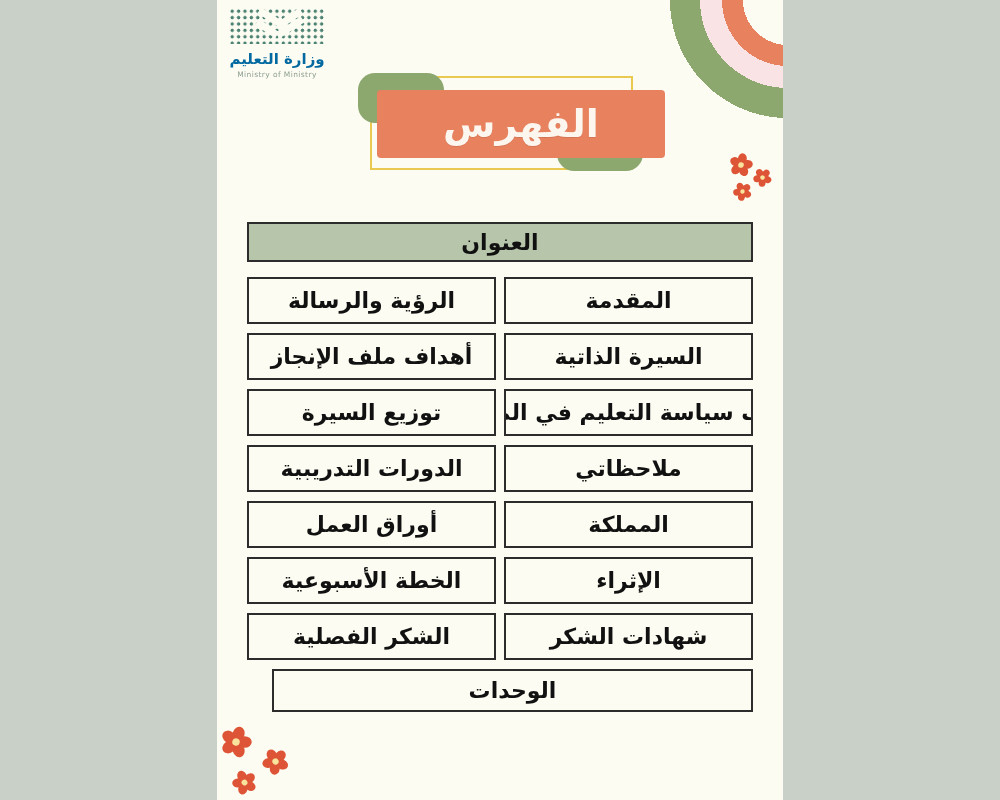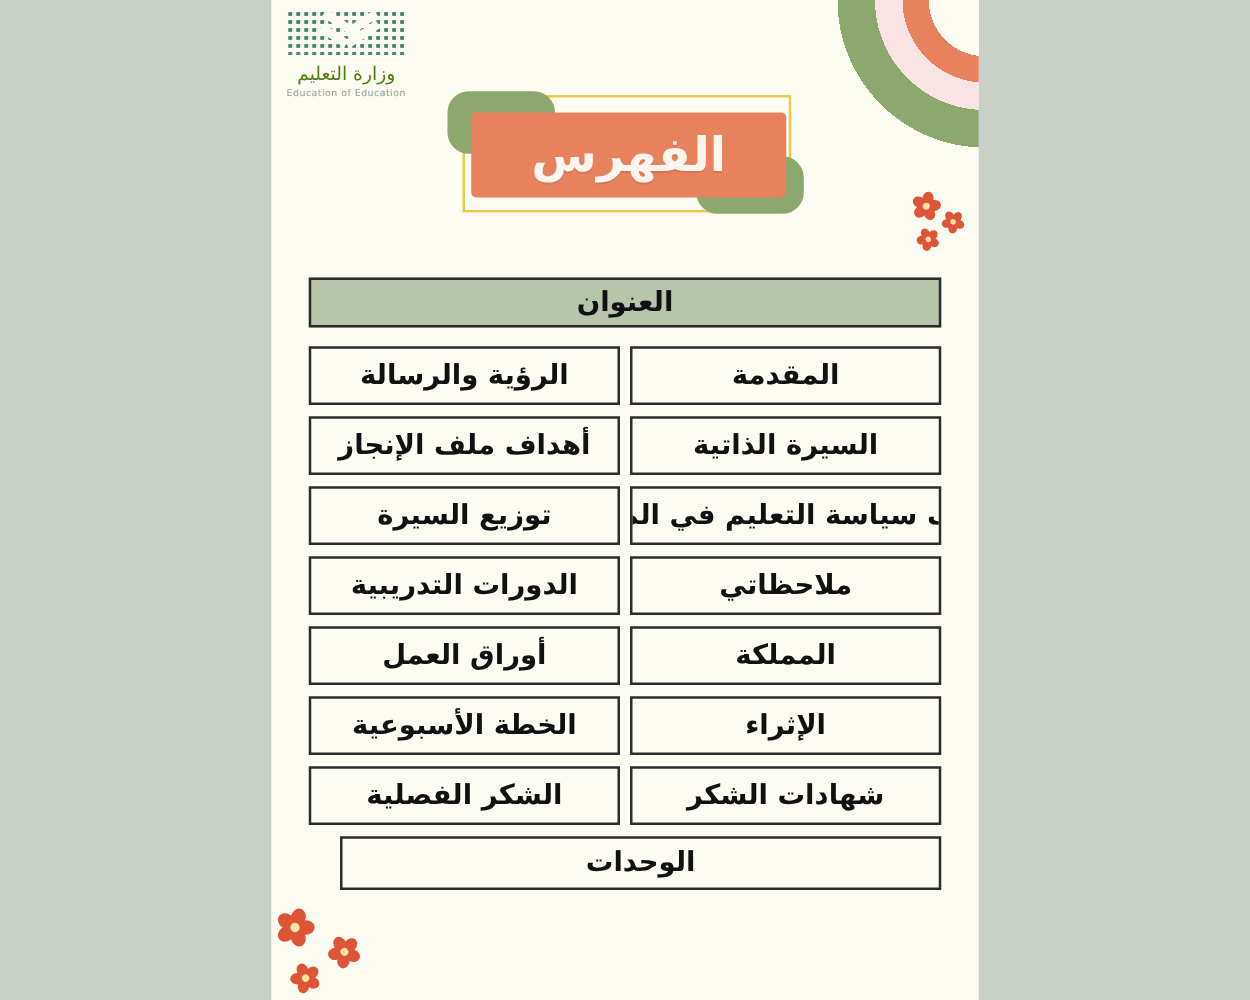--- a/index.html
+++ b/index.html
@@ -21,33 +21,33 @@
     background:radial-gradient(circle, #4c8272 1.6px, transparent 2px);
     background-size:6.4px 6.4px;
   }
   .logo-dots .carve {
     position:absolute; background:#fcfcf2; height:7px; width:30px;
   }
   .carve.c1 { left:28px; top:7px;  transform:rotate(33deg); }
   .carve.c2 { left:26px; top:17px; transform:rotate(33deg); width:24px;}
   .carve.c3 { left:46px; top:16px; transform:rotate(-33deg); }
   .carve.c4 { left:50px; top:6px;  transform:rotate(-33deg); width:24px;}
-  .logo-ar { margin-top:6px; font-size:15px; font-weight:normal; color:#4d7c0f; direction:rtl; }
+  .logo-ar { margin-top:6px; font-size:15px; font-weight:bold; color:#0369a1; direction:rtl; }
   .logo-en { margin-top:2px; font-size:7.5px; color:#8fa093; letter-spacing:.4px; }
 
   
   .banner-yellow {
     position:absolute; left:153px; top:76px; width:263px; height:94px;
     border:2px solid #e9c94f; background:transparent;
   }
   .blob { position:absolute; background:#8ca86f; border-radius:17px; }
   .blob.tl { left:141px; top:73px;  width:86px; height:50px; }
   .blob.br { left:340px; top:125px; width:86px; height:46px; }
   .banner-orange {
-    position:absolute; left:160px; top:90px; width:252px; height:68px;
+    position:absolute; left:160px; top:90px; width:288px; height:68px;
     background:#e8815e; border-radius:4px;
     display:flex; align-items:center; justify-content:center;
   }
   .banner-orange .t {
     color:#fdf6ee; font-size:38px; font-weight:bold; direction:rtl;
     text-shadow:0 1px 0 rgba(0,0,0,.08);
   }
 
   
   .circles {
@@ -99,21 +99,21 @@
 <div class="page">
 
   <div class="logo">
     <div class="logo-dots">
       <div class="carve c1"></div>
         <div class="carve c2"></div>
       <div class="carve c3"></div>
         <div class="carve c4"></div>
     </div>
     <div class="logo-ar">وزارة التعليم</div>
-    <div class="logo-en">Education of Education</div>
+    <div class="logo-en">Ministry of Ministry</div>
   </div>
 
   <div class="circles"></div>
 
   <div class="banner-yellow"></div>
   <div class="blob tl"></div>
   <div class="blob br"></div>
   <div class="banner-orange">
     <span class="t">الفهرس</span>
   </div>

